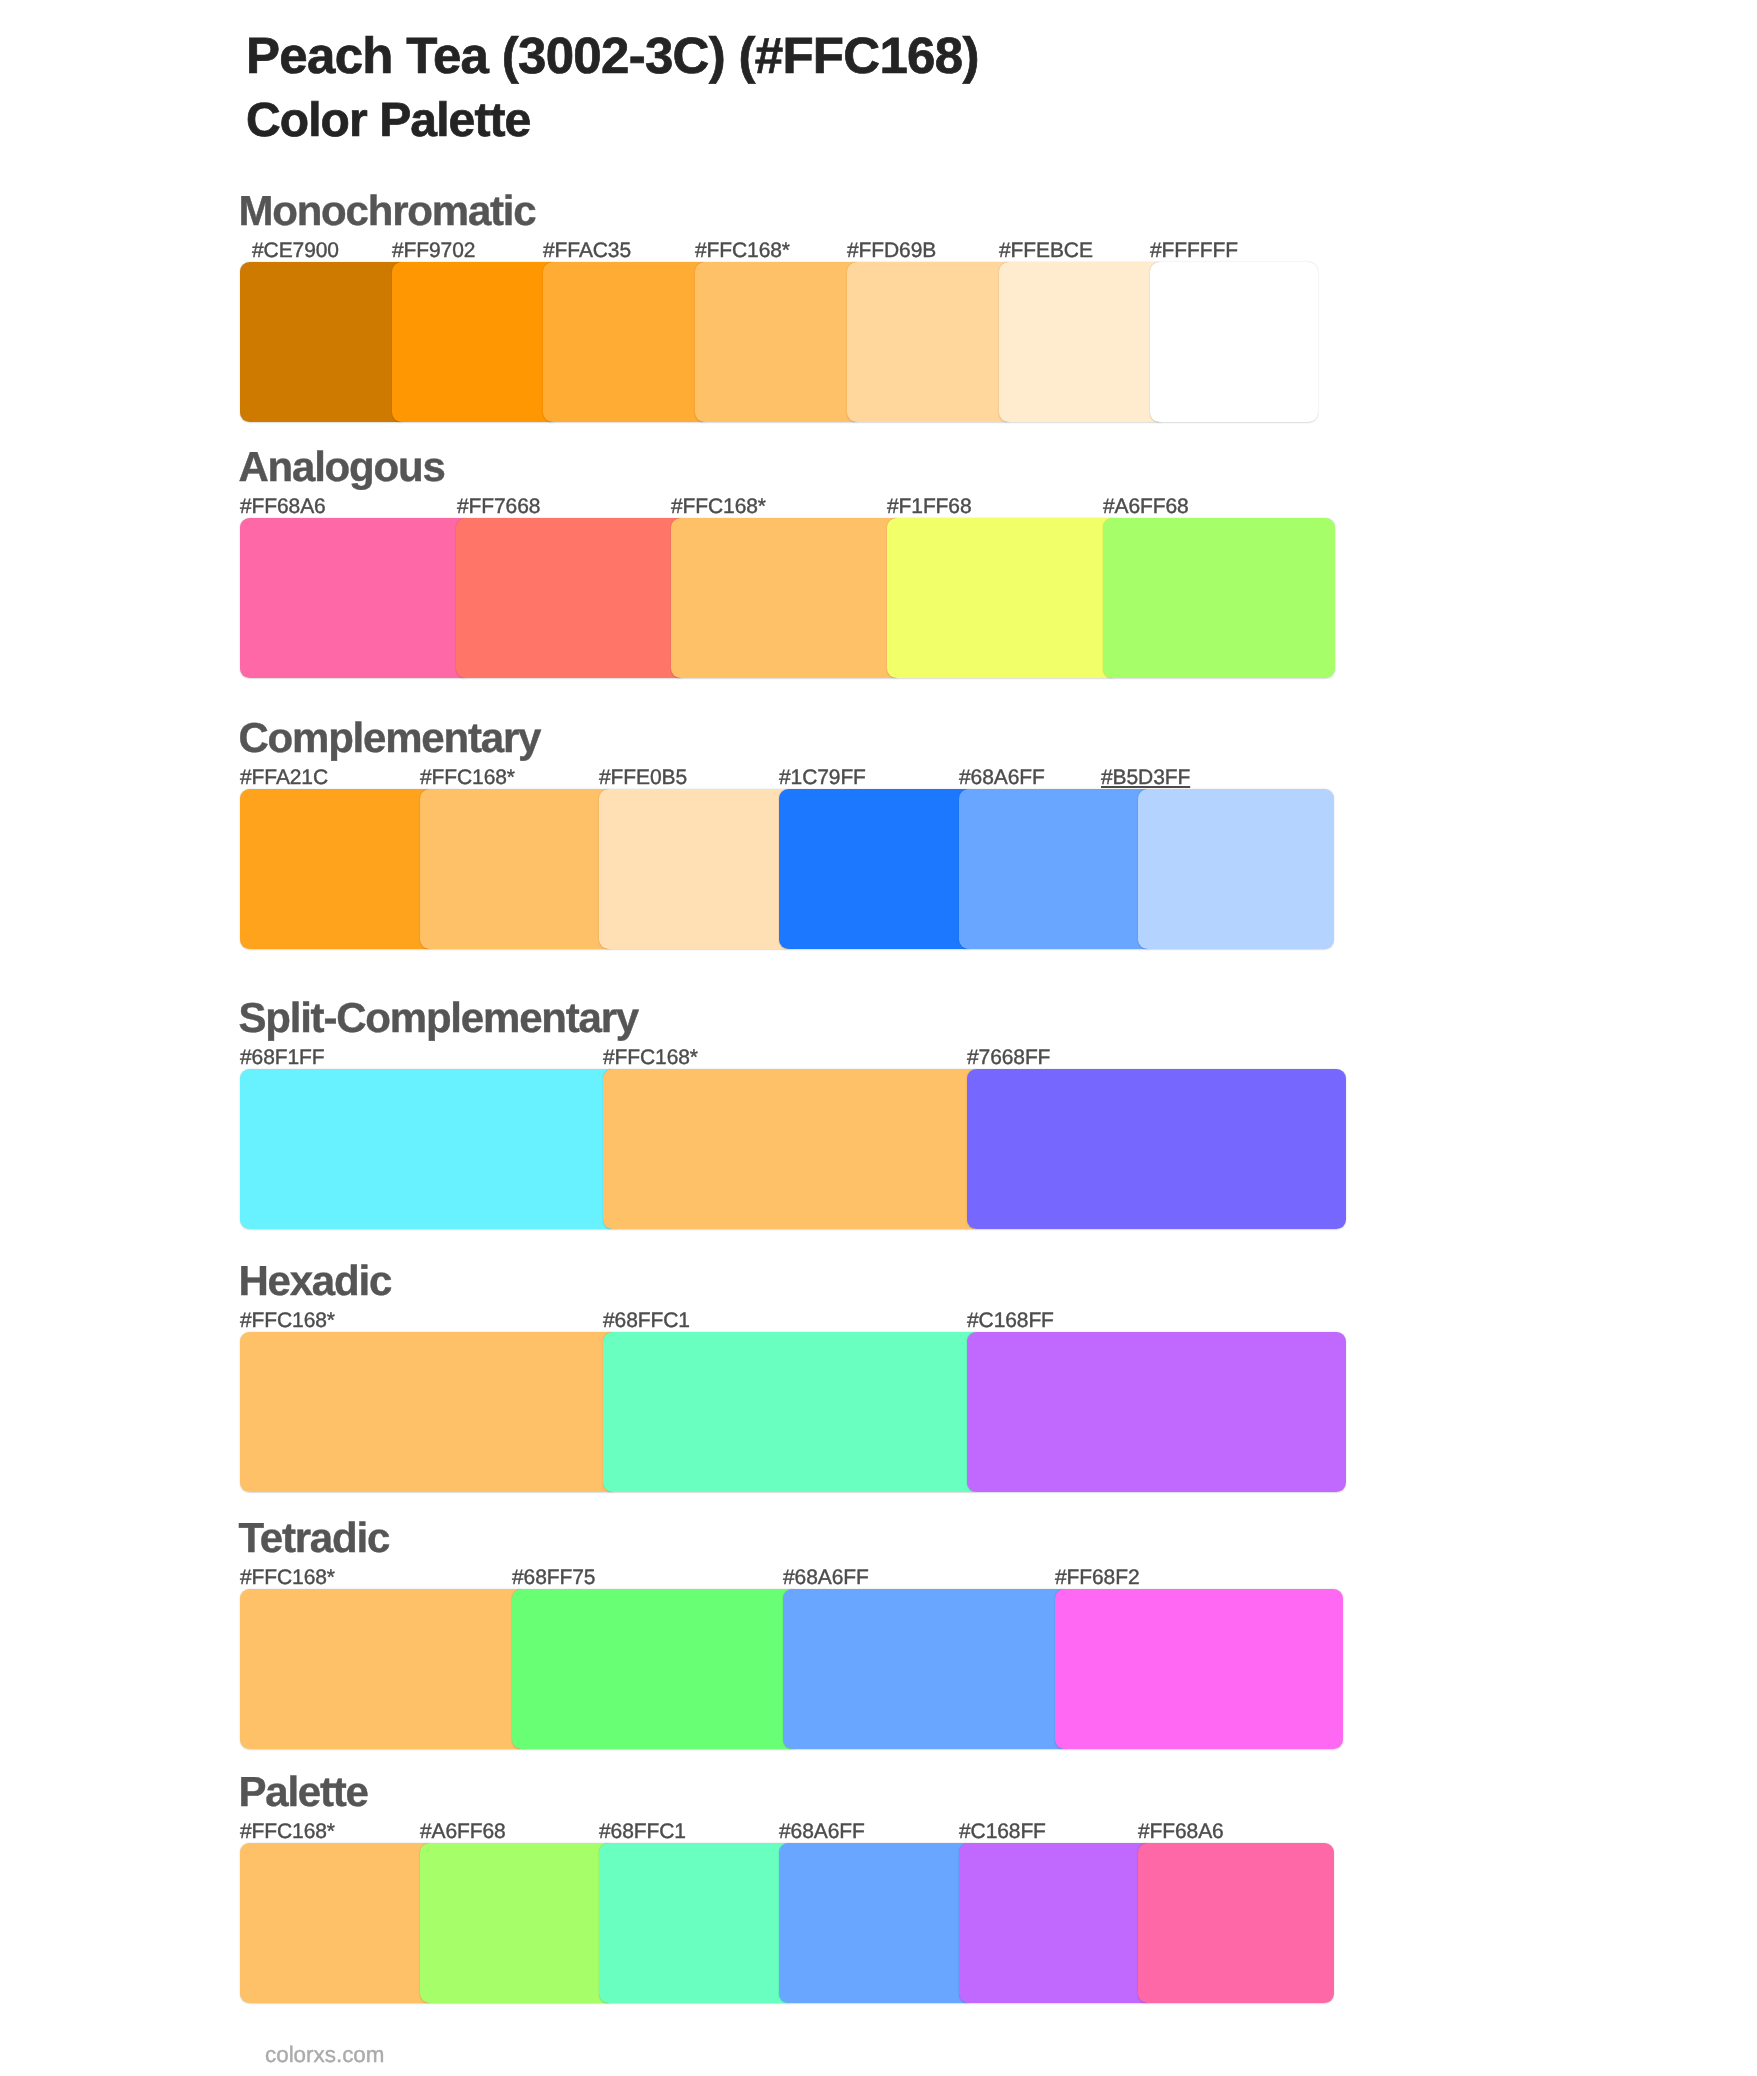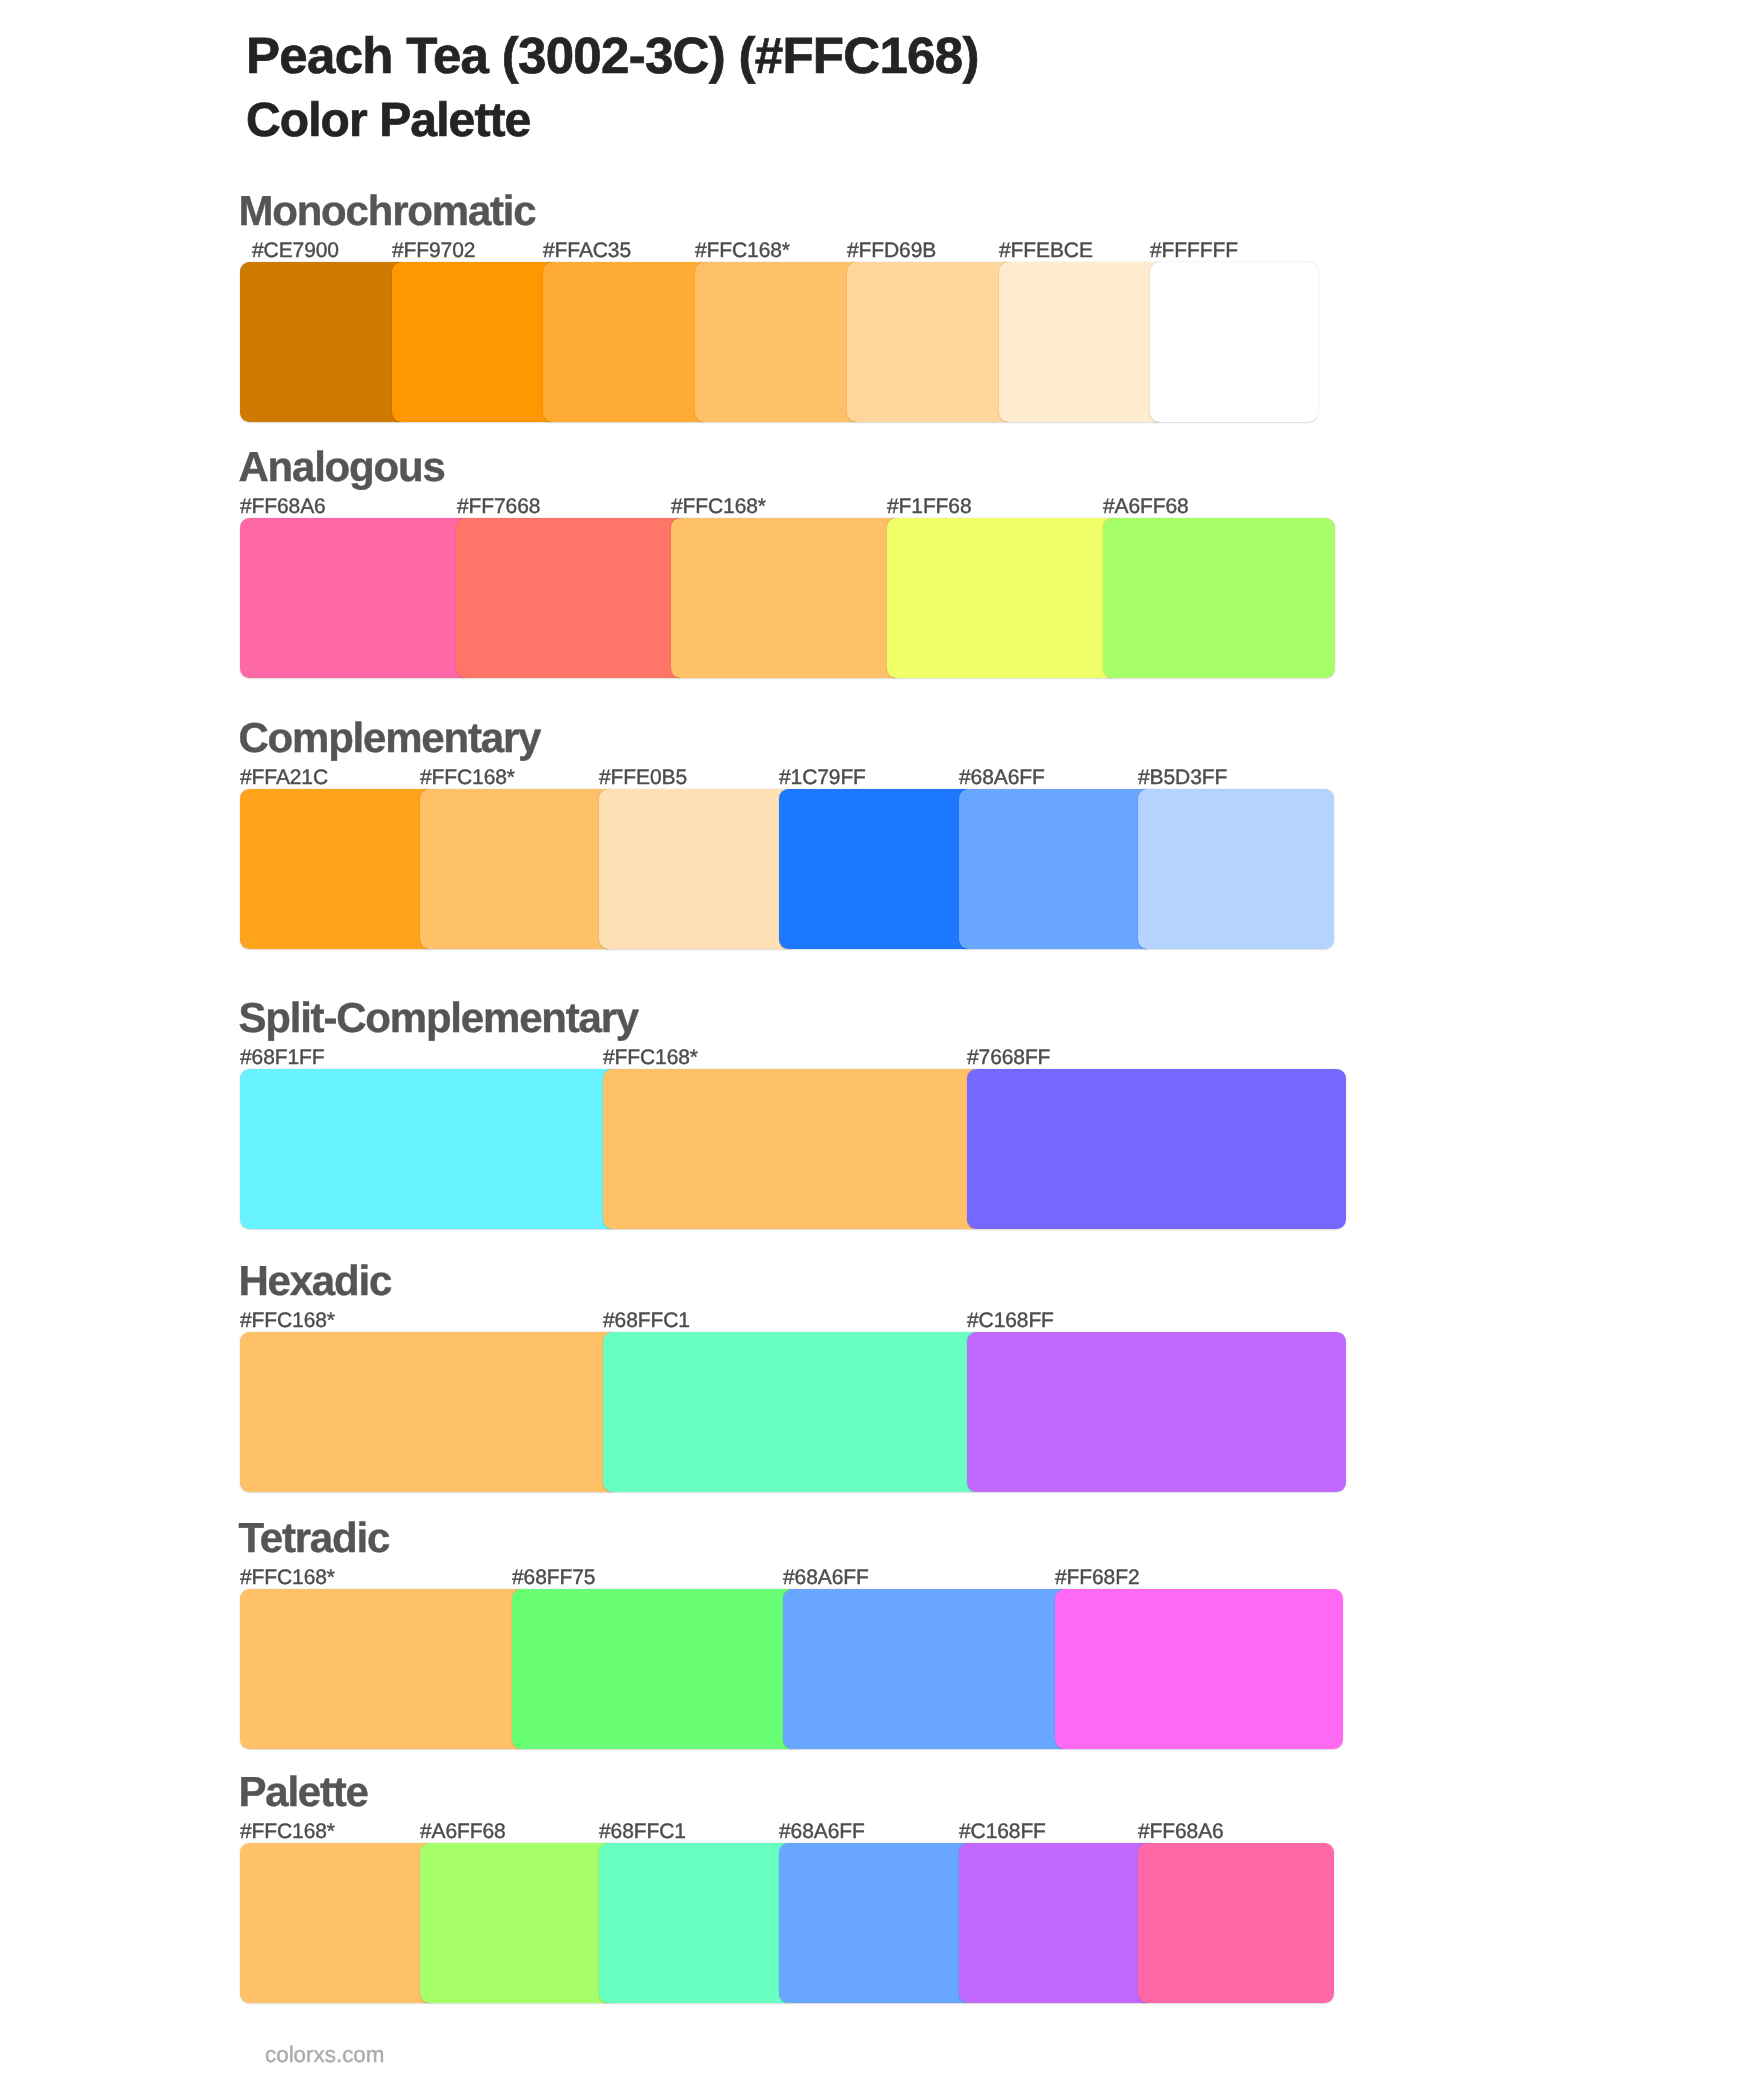--- a/index.html
+++ b/index.html
@@ -147,21 +147,21 @@
   </section>
 
   <section class="section" style="top: 725px;">
     <h2 class="section-title">Complementary</h2>
     <div class="swatch-labels">
           <span class="swatch-label" style="left: 0px;">#FFA21C</span>
           <span class="swatch-label" style="left: 180px;">#FFC168*</span>
           <span class="swatch-label" style="left: 359px;">#FFE0B5</span>
           <span class="swatch-label" style="left: 539px;">#1C79FF</span>
           <span class="swatch-label" style="left: 719px;">#68A6FF</span>
-          <span class="swatch-label" style="left: 898px;">#B5D3FF</span>
+          <span class="swatch-label" style="left: 861px; text-decoration: underline;">#B5D3FF</span>
         </div>
     <div class="swatch-row">
           <div class="swatch" style="left: 0px; width: 196px; height: 160px; background: rgb(255, 162, 28);"></div>
           <div class="swatch" style="left: 180px; width: 196px; height: 160px; background: rgb(255, 193, 104);"></div>
           <div class="swatch" style="left: 359px; width: 196px; height: 160px; background: rgb(255, 224, 181);"></div>
           <div class="swatch" style="left: 539px; width: 196px; height: 160px; background: rgb(28, 121, 255);"></div>
           <div class="swatch" style="left: 719px; width: 196px; height: 160px; background: rgb(104, 166, 255);"></div>
           <div class="swatch" style="left: 898px; width: 196px; height: 160px; background: rgb(181, 211, 255);"></div>
         </div>
   </section>

